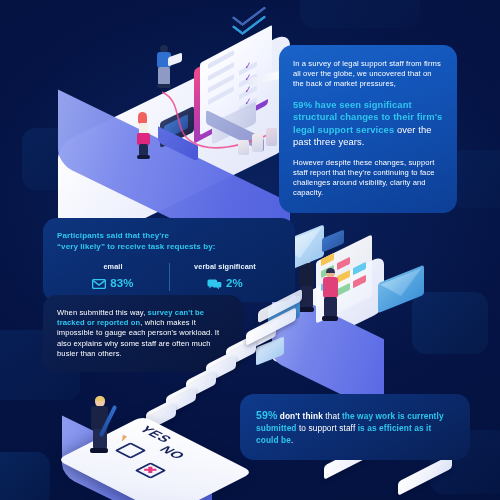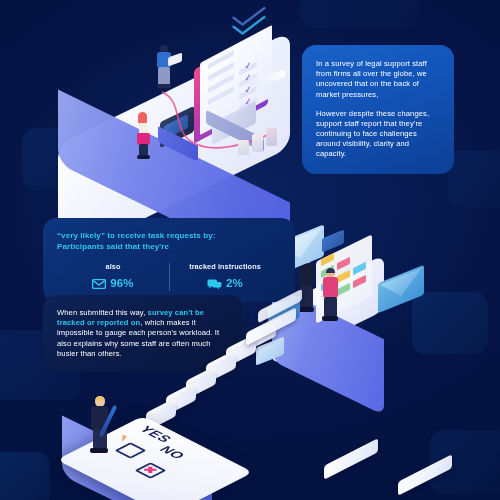--- a/index.html
+++ b/index.html
@@ -39,21 +39,21 @@
     color: #ffffff;
     line-height: 1.34;
     letter-spacing: .1px;
   }
   .card p { margin: 0 0 9px 0; }
   .card p:last-child { margin-bottom: 0; }
   .hl { color: #2ec7ef; font-weight: bold; }
   .hl-b { color: #ffffff; font-weight: bold; }
 
   #card-survey {
-    left: 302px; top: 45px; width: 152px; padding: 14px 13px 14px 14px;
+    left: 279px; top: 45px; width: 178px; padding: 14px 13px 14px 14px;
     font-size: 7.6px;
     background: linear-gradient(160deg,#1a63c8 0%,#1356bb 35%,#0d3f96 100%);
     border-radius: 14px 14px 14px 14px;
   }
   #card-survey .big { font-size: 9.4px; }
 
   #card-stats {
     left: 43px; top: 218px; width: 252px; padding: 12px 14px 10px 14px;
     background: linear-gradient(150deg,#0d357f 0%,#0a2a6c 50%,#08245e 100%);
     border-radius: 14px;
@@ -223,20 +223,21 @@
   </svg>
 
   <div class="iso" style="left:238px;top:128px;width:46px;height:28px;">
     <div style="position:absolute;left:0;top:12px;width:11px;height:15px;background:linear-gradient(160deg,#f3ecec,#cfd3e8);border-radius:2px;"></div>
     <div style="position:absolute;left:14px;top:6px;width:11px;height:18px;background:linear-gradient(160deg,#f3ecec,#cfd3e8);border-radius:2px;"></div>
     <div style="position:absolute;left:28px;top:0px;width:11px;height:18px;background:linear-gradient(160deg,#e9d9e4,#c8c6e2);border-radius:2px;"></div>
   </div>
 
   <div class="card" id="card-survey">
     <p>In a survey of legal support staff from firms all over the globe, we uncovered that on the back of market pressures,</p>
+    <p class="big"><span class="hl">59%</span><span class="hl"> have seen significant structural changes to their firm's legal support services</span><span> over the past three years.</span></p>
     <p>However despite these changes, support staff report that they're continuing to face challenges around visibility, clarity and capacity.</p>
   </div>
 
   <div class="iso" style="left:272px;top:282px;width:130px;height:110px;">
     <div style="position:absolute;left:0;top:0;width:112px;height:56px;
                 background:linear-gradient(140deg,#ffffff 0%,#eef1fc 50%,#dfe4f7 100%);
                 border-radius:10px;transform:skewY(-26deg);"></div>
     <div style="position:absolute;left:0;top:30px;width:112px;height:76px;
                 background:linear-gradient(105deg,#9aa8f2 0%,#7584ea 35%,#5867e4 100%);
                 border-radius:0 0 10px 10px;transform:skewY(26deg);"></div>
@@ -293,40 +294,40 @@
     <div style="position:absolute;left:0;top:4px;width:32px;height:22px;
                 background:linear-gradient(150deg,#5fa9e0,#3b82cc);transform:skewY(-22deg);border-radius:3px;"></div>
   </div>
   <div class="envelope" style="left:256px;top:338px;width:30px;height:26px;">
     <div style="position:absolute;left:0;top:4px;width:28px;height:18px;
                 background:linear-gradient(150deg,#d6e8fb,#a9cdf0);transform:skewY(-22deg);border-radius:2px;"></div>
   </div>
 
   <div class="card" id="card-stats">
     <div class="stats-title">
+      <div>Participants said that they're</div>
       <div>“very likely” to receive task requests by:</div>
-      <div>Participants said that they're</div>
     </div>
     <div class="stats-row">
 
       <div class="stat-col">
-        <div class="stat-label">also</div>
+        <div class="stat-label">email</div>
         <div class="stat-val">
           <span>
             <svg width="14" height="10" viewBox="0 0 14 10">
               <rect x="0.6" y="0.6" width="12.8" height="8.8" rx="1.4" fill="none" stroke="#2ec7ef" stroke-width="1.4"></rect>
               <path d="M1.2 1.6 L7 6 L12.8 1.6" fill="none" stroke="#2ec7ef" stroke-width="1.4"></path>
             </svg>
           </span>
-          <span>96%</span>
+          <span>83%</span>
         </div>
       </div>
 
       <div class="stat-col">
-        <div class="stat-label">tracked instructions</div>
+        <div class="stat-label">verbal significant</div>
         <div class="stat-val">
           <span>
             <svg width="15" height="11" viewBox="0 0 15 11">
               <rect x="0.5" y="0.5" width="9.6" height="7" rx="1.6" fill="#2ec7ef"></rect>
               <path d="M2.6 7.2 L2.2 9.6 L5.2 7.2 Z" fill="#2ec7ef"></path>
               <rect x="5.4" y="3" width="9" height="5.4" rx="1.4" fill="#2ec7ef"></rect>
               <path d="M11.6 8.2 L12.2 10.4 L9.4 8.2 Z" fill="#2ec7ef"></path>
             </svg>
           </span>
           <span>2%</span>
@@ -348,20 +349,23 @@
     <div class="stair" style="left:166px;top:384px;width:50px;height:13px;"></div>
     <div class="stair" style="left:146px;top:400px;width:50px;height:13px;"></div>
     <div class="stair" style="left:126px;top:416px;width:50px;height:13px;"></div>
     <div class="stair" style="left:246px;top:320px;width:50px;height:13px;"></div>
   </div>
 
   <div class="stair" style="left:324px;top:452px;width:54px;height:14px;"></div>
   <div class="stair" style="left:398px;top:468px;width:54px;height:14px;"></div>
   <div class="stair" style="left:258px;top:300px;width:44px;height:12px;opacity:.9;"></div>
 
+  <div class="card" id="card-efficient">
+    <p><span class="n">59%</span><span class="hl-b"> don't think </span><span>that </span><span class="hl">the way work is currently submitted </span><span>to support staff </span><span class="hl">is as efficient as it could be</span><span>.</span></p>
+  </div>
 
   <div class="iso" style="left:62px;top:430px;width:180px;height:80px;">
     <div style="position:absolute;left:0;top:22px;width:150px;height:60px;
                 background:linear-gradient(105deg,#8e9cf0 0%,#6f7ee8 40%,#5464e3 100%);
                 border-radius:0 0 12px 12px;transform:skewY(26deg);"></div>
   </div>
 
   <div class="checklist-sheet" style="left:96px;top:420px;width:118px;height:92px;"></div>
 
   <div class="cbox" style="left:122px;top:442px;width:17px;height:17px;"></div>

